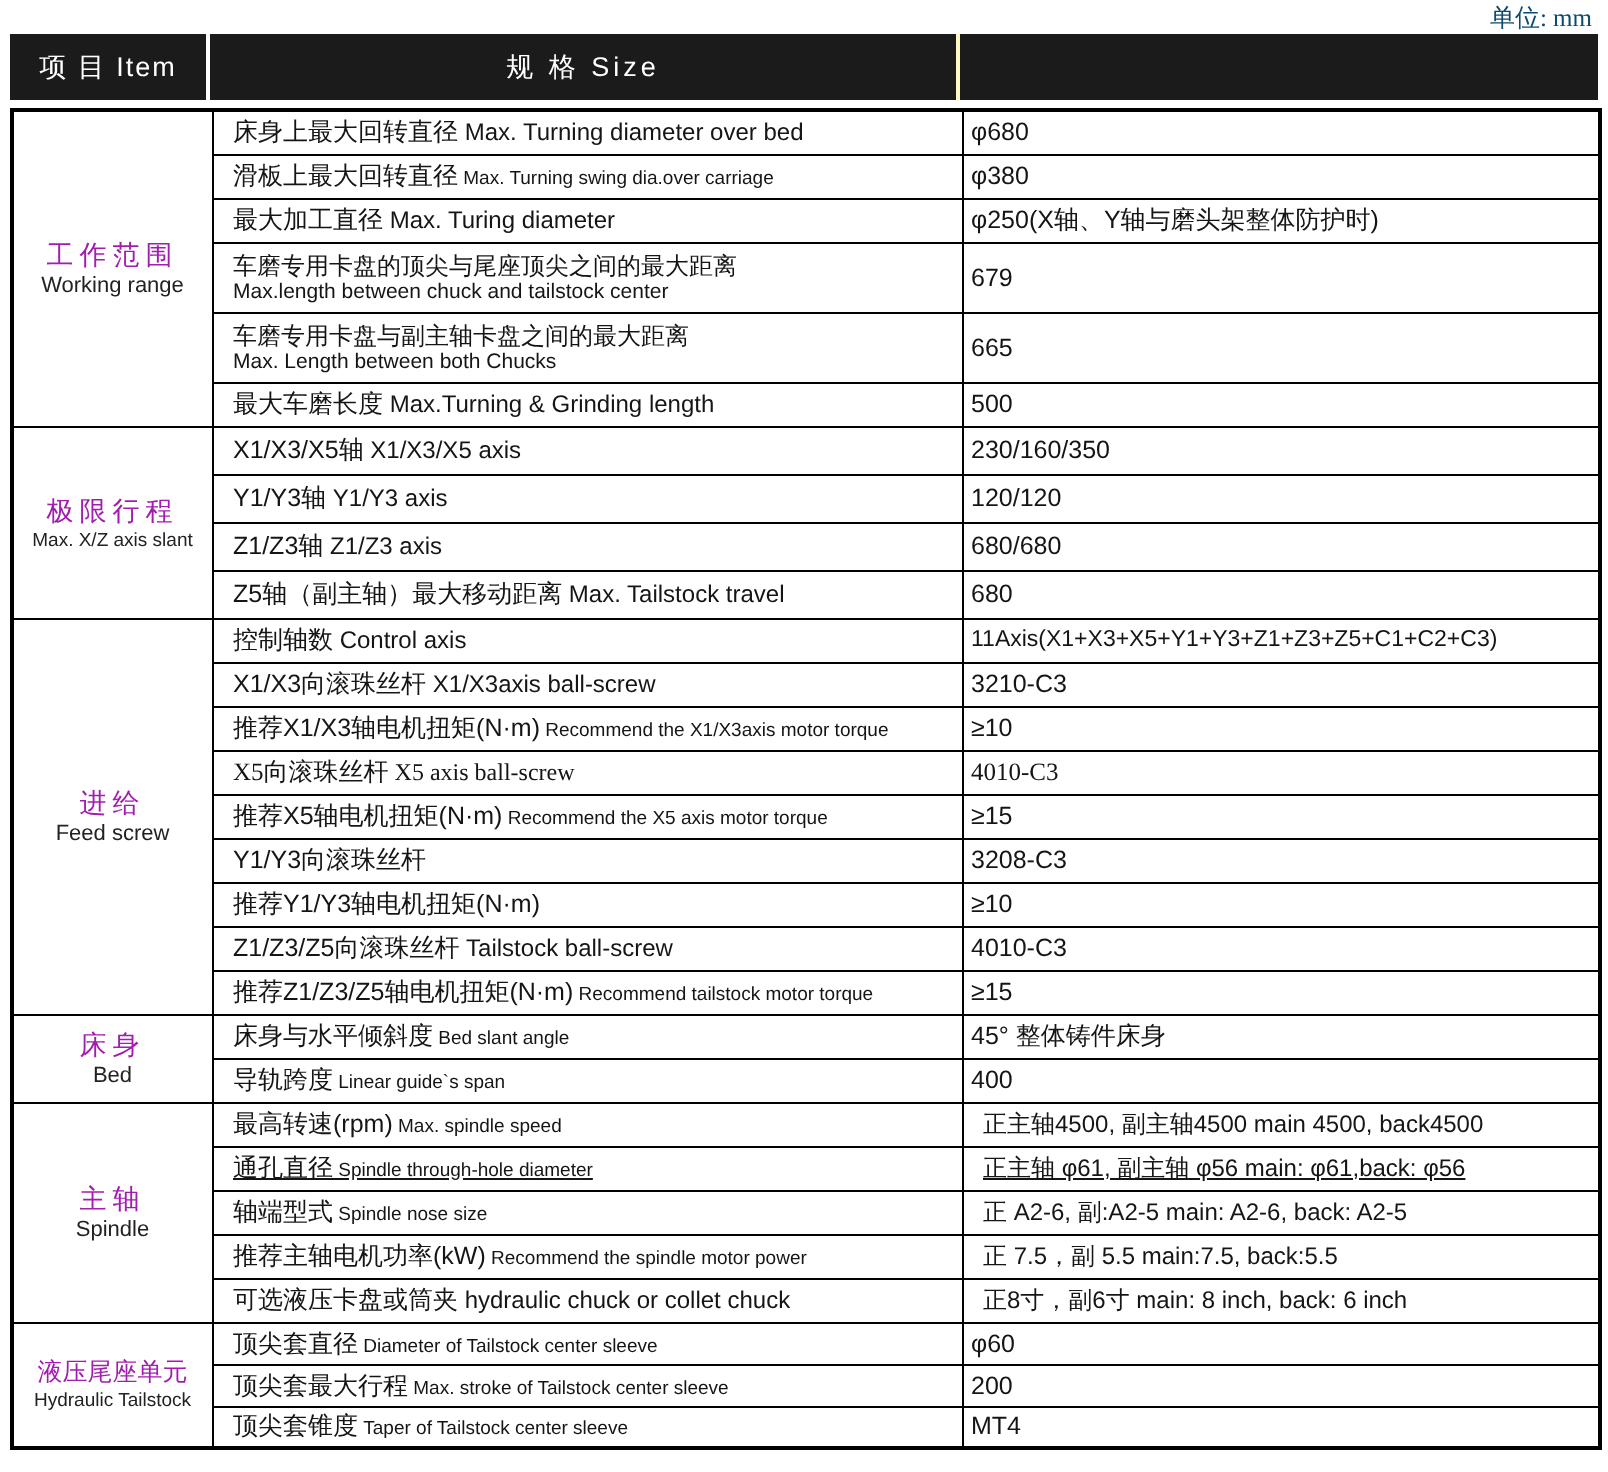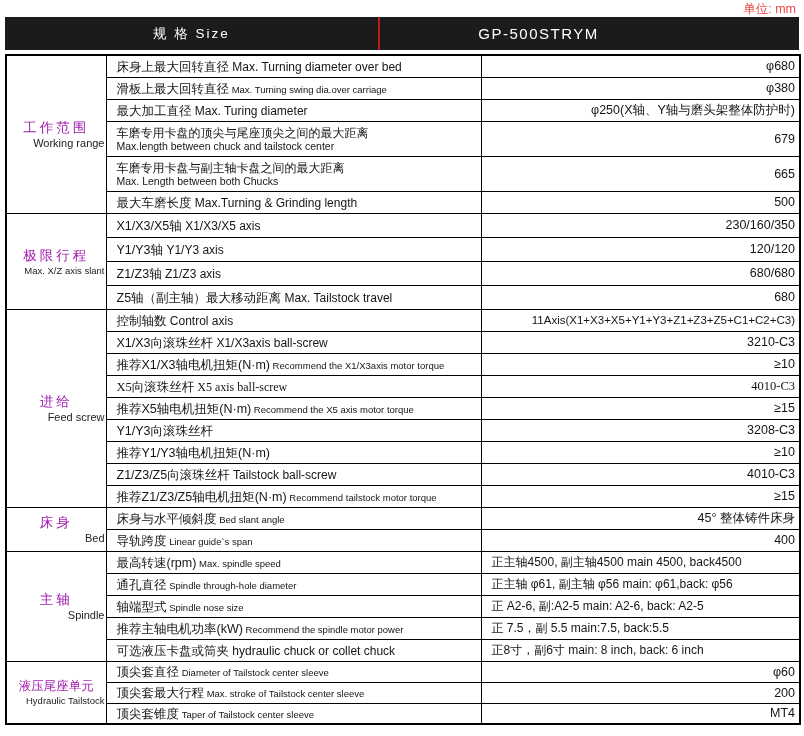--- a/index.html
+++ b/index.html
@@ -3,62 +3,62 @@
 <meta charset="utf-8">
 <style>
   * { box-sizing: border-box; }
   html,body { margin:0; padding:0; }
   body {
     width:804px; height:736px; background:#ffffff; position:relative;
     font-family:"Liberation Sans", sans-serif; color:#151515;
     -webkit-font-smoothing:antialiased;
   }
   .unit-label {
-    position:absolute; top:1px; right:8px; font-size:12.5px; color:#ef4444;
+    position:absolute; top:1px; right:8px; font-size:12.5px; color:#0c4a6e;font-family:Liberation Serif, serif;
   }
   .header-band {
     position:absolute; top:17px; left:5px; width:794px; height:33px;
     display:flex; background:#1b1b1b; color:#ffffff; align-items:stretch;
   }
   .hb-cell { display:flex; align-items:center; justify-content:center; }
   .hb-item  { width:100px; border-right:2px solid #fff; font-size:13.5px; letter-spacing:1px; }
-  .hb-size  { width:375px; border-right:2px solid #b91c1c; font-size:13.5px; letter-spacing:2px; }
+  .hb-size  { width:375px; border-right:2px solid #fef9c3; font-size:13.5px; letter-spacing:2px; }
   .hb-model { width:317px; font-size:15px; letter-spacing:1.5px; }
   .spec-table {
     position:absolute; top:54px; left:5px; width:794px;
     border-collapse:collapse; table-layout:fixed;
     border:2px solid #000;
   }
   .spec-table td { border:1px solid #000; overflow:hidden; }
   .sec-cell { text-align:center; padding:0 1px; vertical-align:middle; }
   .sec-zh { font-size:13.5px; letter-spacing:3px; color:#a21caf; white-space:nowrap; }
   .sec-zh.nospace { letter-spacing:0; font-size:12.5px; }
-  .sec-en { font-size:11px; color:#222; white-space:nowrap;text-align:right; }
+  .sec-en { font-size:11px; color:#222; white-space:nowrap; }
   .sec-en.small { font-size:9.5px; }
   .spec-cell { padding:0 4px 0 10px; vertical-align:middle; white-space:nowrap; }
   .zh  { font-size:12.5px; }
   .en  { font-size:12px; }
   .en-small { font-size:9.5px; }
   .zh2 { font-size:12px; line-height:14px; }
   .en2 { font-size:10.5px; line-height:12px; }
   .value-cell {
-    text-align:right; font-size:12.5px; padding:0 4px; vertical-align:middle;
+    text-align:left; font-size:12.5px; padding:0 4px; vertical-align:middle;
     white-space:nowrap;
   }
   .val-left { text-align:left; padding-left:10px; font-size:12px; }
   .val-small { font-size:11.5px; }
 </style>
 </head>
 <body>
 
 <div class="unit-label">单位: mm</div>
 
 <div class="header-band">
+  <div class="hb-cell hb-item">项 目 Item</div>
   <div class="hb-cell hb-size">规 格 Size</div>
-  <div class="hb-cell hb-model">GP-500STRYM</div>
 </div>
 
 <table class="spec-table">
   <colgroup>
     <col style="width:100px">
     <col style="width:375px">
     <col style="width:319px">
   </colgroup>
   <tbody>
       <tr style="height: 22px;">
@@ -168,21 +168,21 @@
         <td class="value-cell">400</td>
       </tr>
       <tr style="height: 22px;">
         <td rowspan="5" class="sec-cell">
           <div class="sec-zh">主轴</div>
           <div class="sec-en">Spindle</div>
         </td>
         <td class="spec-cell"><span class="zh">最高转速(rpm)</span><span class="en en-small"> Max. spindle speed</span></td>
         <td class="value-cell val-left">正主轴4500, 副主轴4500   main 4500, back4500</td>
       </tr>
-      <tr style="height: 22px;">
+      <tr style="height: 22px; text-decoration: underline;">
         <td class="spec-cell"><span class="zh">通孔直径</span><span class="en en-small"> Spindle through-hole diameter</span></td>
         <td class="value-cell val-left">正主轴 φ61, 副主轴 φ56   main: φ61,back: φ56</td>
       </tr>
       <tr style="height: 22px;">
         <td class="spec-cell"><span class="zh">轴端型式</span><span class="en en-small"> Spindle nose size</span></td>
         <td class="value-cell val-left">正 A2-6, 副:A2-5   main: A2-6, back: A2-5</td>
       </tr>
       <tr style="height: 22px;">
         <td class="spec-cell"><span class="zh">推荐主轴电机功率(kW)</span><span class="en en-small"> Recommend the spindle motor power</span></td>
         <td class="value-cell val-left">正 7.5，副 5.5    main:7.5, back:5.5</td>

